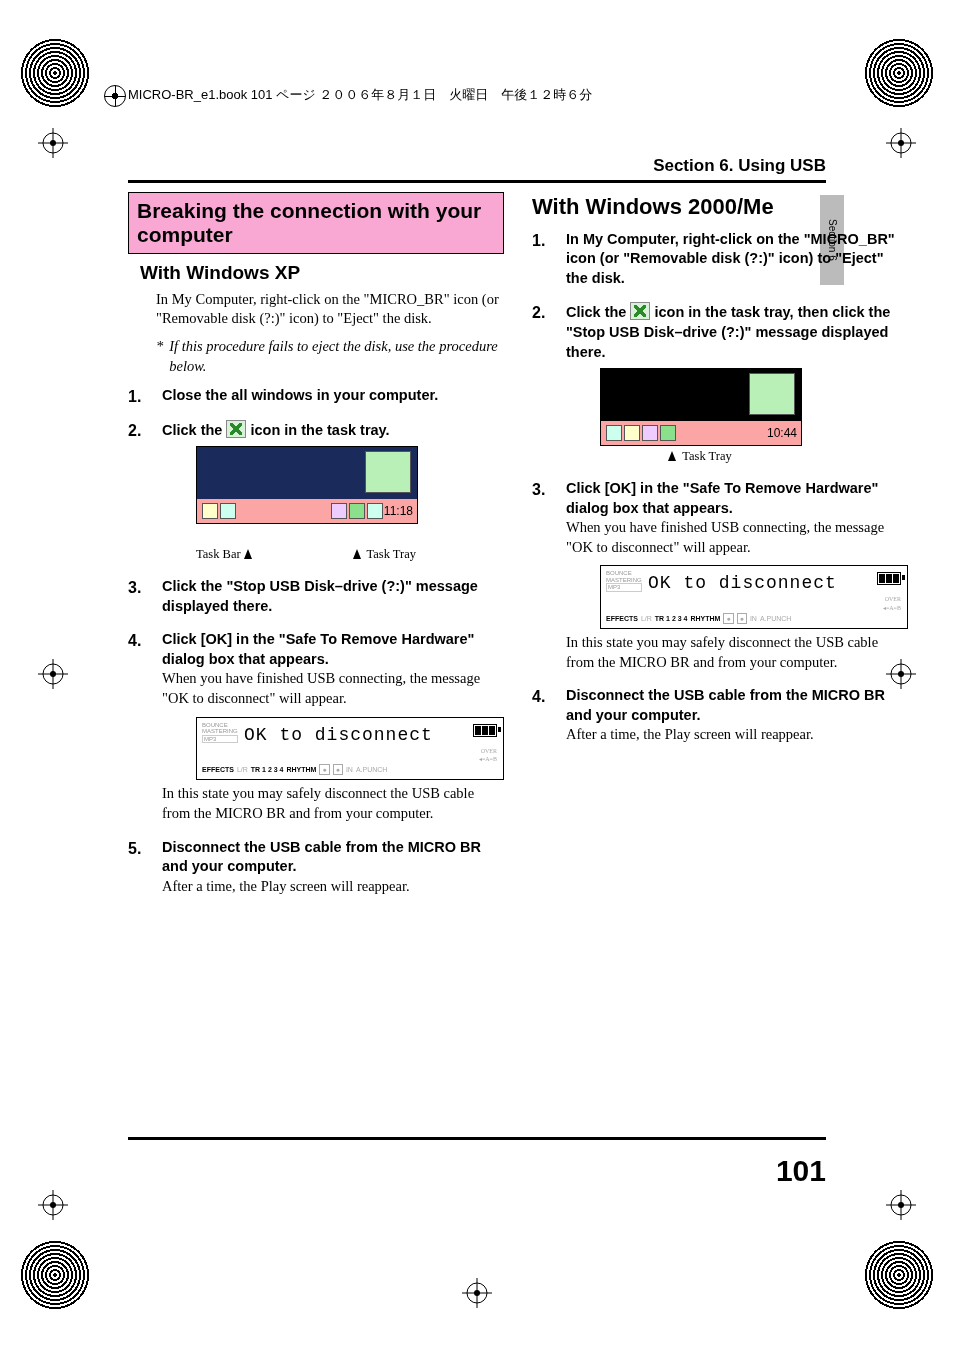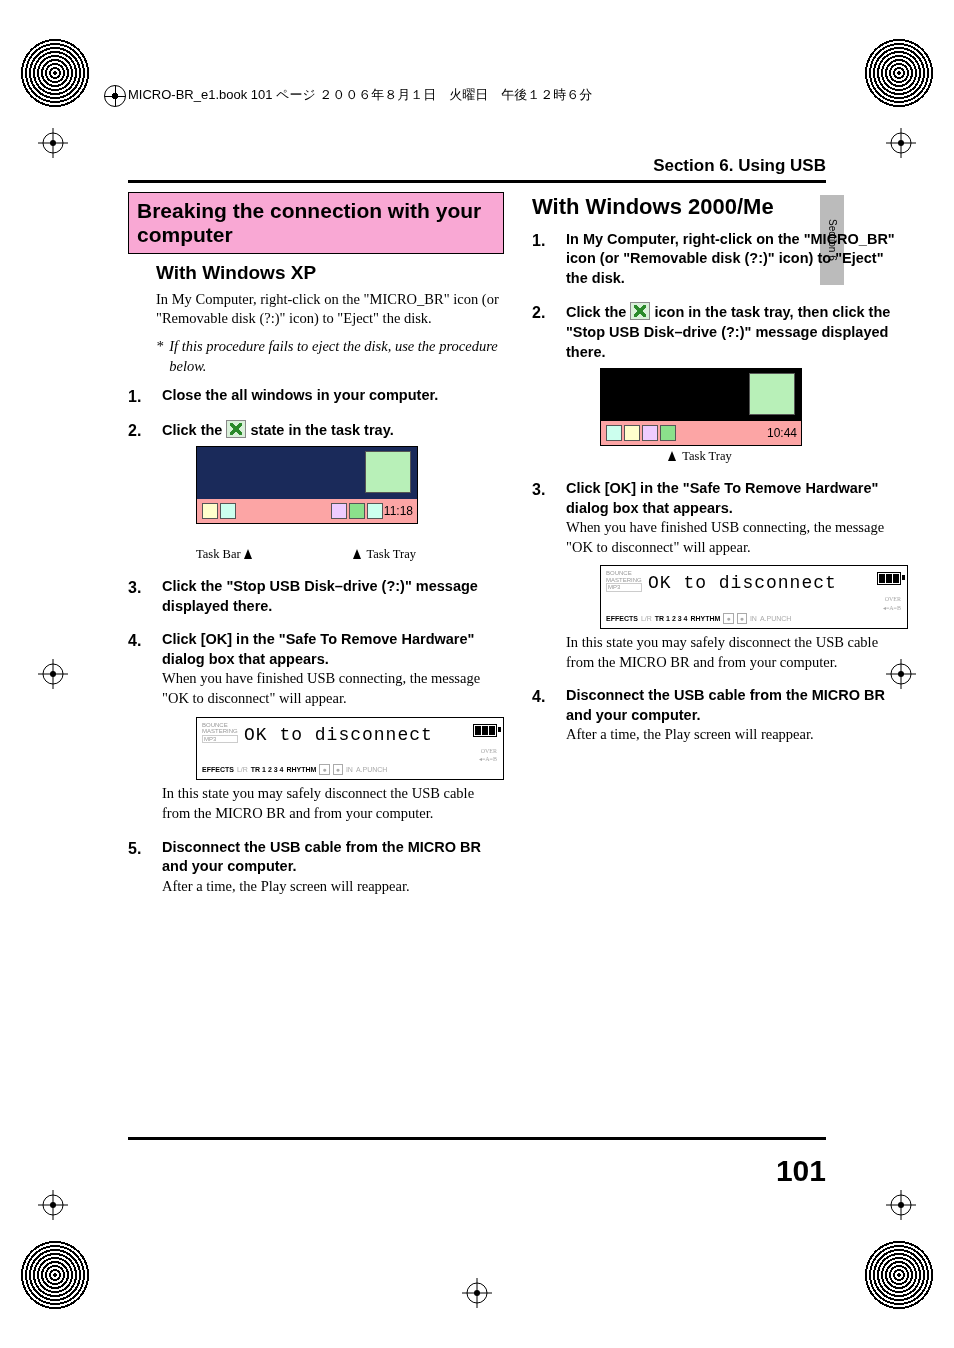--- a/index.html
+++ b/index.html
@@ -117,21 +117,21 @@
     font-family: Arial, sans-serif;
     font-weight: bold;
     font-size: 21px;
     line-height: 1.15;
     margin-bottom: 6px;
   }
   .h3 {
     font-family: Arial, sans-serif;
     font-weight: bold;
     font-size: 19px;
-    margin: 2px 0 4px 28px;
+    margin: 2px 0 4px 12px;
   }
   .h2-plain {
     font-family: Arial, sans-serif;
     font-weight: bold;
     font-size: 22px;
     margin-bottom: 6px;
   }
   .body-indent {
     margin-left: 28px;
   }
@@ -387,21 +387,21 @@
     </div>
 
     <ol class="steps">
       <li>
         <span class="step-bold">Close the all windows in your computer.</span>
       </li>
       <li>
         <span class="step-bold">
           <span>Click the </span>
           <span class="inline-icon"></span>
-          <span> state in the task tray.</span>
+          <span> icon in the task tray.</span>
         </span>
         <div class="taskbar-fig">
           <div class="bigicon"></div>
           <div class="tray-strip">
             <span style="display:flex;">
               <span class="ticon o"></span>
               <span class="ticon b"></span>
             </span>
             <span style="display:flex; align-items:center;">
               <span class="ticon p"></span>

